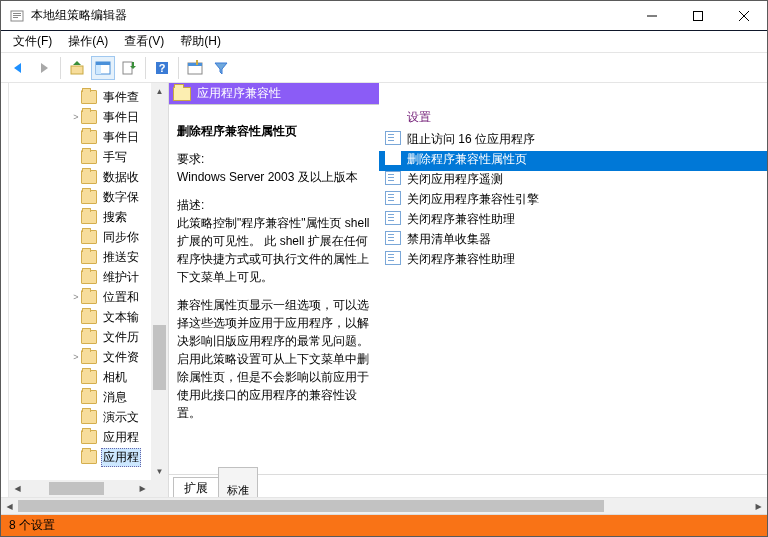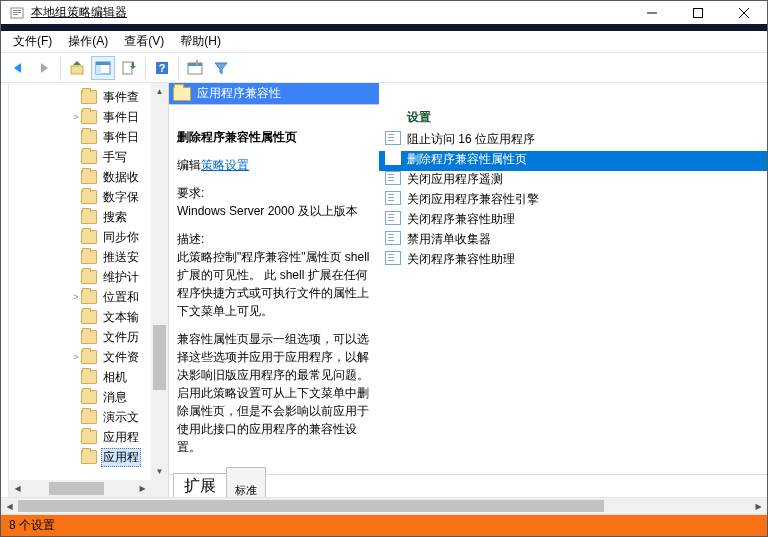--- a/index.html
+++ b/index.html
@@ -1,18 +1,18 @@
 <!DOCTYPE html>
 <html><head>
 <meta charset="utf-8">
 <style>
   * { box-sizing: border-box; }
   html, body { margin:0; padding:0; font-family:"Microsoft YaHei","Segoe UI",Arial,sans-serif; font-size:12px; background:#fff; color:#000; }
   .window { width:768px; height:537px; border:1px solid #5a5a5a; display:flex; flex-direction:column; background:#fff; }
-  .titlebar { height:30px; display:flex; align-items:center; background:#fff; border-bottom:7px solid #0f172a;text-decoration:underline; }
+  .titlebar { height:30px; display:flex; align-items:center; background:#fff; border-bottom:1px solid #0f172a; }
   .titlebar .ticon { width:16px; height:16px; margin:0 6px 0 8px; display:flex; align-items:center; justify-content:center; color:#555;}
   .titlebar .title { flex:1; font-size:12px; color:#000; }
   .titlebar .winbtn { width:46px; height:30px; display:flex; align-items:center; justify-content:center; }
   .menubar { height:22px; display:flex; align-items:center; padding:0 4px; border-bottom:1px solid #e5e5e5; }
   .menubar .mitem { padding:2px 8px; cursor:default; }
   .toolbar { height:30px; display:flex; align-items:center; padding:0 4px; border-bottom:1px solid #e5e5e5; background:#fff; gap:0; }
   .toolbar .tb { width:24px; height:24px; display:flex; align-items:center; justify-content:center; margin:0 1px; border:1px solid transparent; }
   .toolbar .tb.active { border:1px solid #a0c8f0; background:#e5f1fb; }
   .toolbar .sep { width:1px; height:22px; background:#dcdcdc; margin:0 3px; }
   .body { flex:1; display:flex; overflow:hidden; position:relative; }
@@ -36,37 +36,37 @@
   .vscroll .thumb { position:absolute; left:2px; right:2px; background:#c2c2c2; }
   .vscroll .btn-bot { position:absolute; bottom:0; }
   .hscroll { position:absolute; left:0; right:17px; bottom:0; height:17px; background:#f0f0f0; }
   .hscroll .sbbtn { width:17px; height:17px; display:inline-flex; align-items:center; justify-content:center; font-size:8px; color:#555; position:absolute; }
   .hscroll .sbbtn.left{ left:0; } .hscroll .sbbtn.right{ right:0;}
   .hscroll .thumb { position:absolute; top:2px; bottom:2px; background:#c2c2c2; }
   .corner { position:absolute; right:0; bottom:0; width:17px; height:17px; background:#f0f0f0;}
   .rightpane { flex:1; display:flex; flex-direction:column; overflow:hidden; }
   .contentarea { flex:1; display:flex; overflow:hidden; border-bottom:1px solid #dcdcdc; }
   .descpane { width:210px; padding:8px 8px 0 8px; overflow:hidden; display:flex; flex-direction:column; }
-  .catheader { height:22px; background:#3b82f6; color:#fff; display:flex; align-items:center; padding:0 4px; margin: -8px -8px 24px -8px; border-bottom:1px solid #ccc;}
+  .catheader { height:22px; background:#8b5cf6; color:#fff; display:flex; align-items:center; padding:0 4px; margin: -8px -8px 18px -8px; border-bottom:1px solid #ccc;}
   .catheader .foldopen { width:18px; height:14px; background:#fceeb1; border:1px solid #c9a942; margin-right:6px; position:relative;}
   .catheader .foldopen::before { content:""; position:absolute; top:-4px; left:0; width:8px; height:3px; background:#fceeb1; border:1px solid #c9a942; border-bottom:none;}
   .desc-title { font-weight:bold; margin-bottom:10px;}
   .desc-link a { color:#0066cc; text-decoration:underline; }
   .desc-section { margin-bottom:10px; line-height:1.5; }
   .listpane { flex:1; overflow:auto; padding-top:0; }
   .listpane-inner { padding:2px 0;}
-  .list-col-heading { height:24px; display:flex; align-items:center; padding:4px 6px 4px 28px; font-weight:bold; color:#14532d;}
+  .list-col-heading { height:24px; display:flex; align-items:center; padding:4px 6px 4px 28px; font-weight:normal; color:#701a75;}
   .settingitem { height:20px; display:flex; align-items:flex-start; padding:0 6px; white-space:nowrap;}
   .settingitem .sicon { width:16px; height:14px; border:1px solid #7aa7d8; background:#fff; margin-right:6px; position:relative; flex-shrink:0;}
   .settingitem .sicon::after { content:""; position:absolute; left:2px; top:2px; right:6px; height:1px; background:#7aa7d8; box-shadow:0 3px 0 #7aa7d8, 0 6px 0 #7aa7d8;}
   .settingitem.selected { background:#0078d7; color:#fff; }
   .settingitem.selected .sicon { border-color:#fff; }
   .settingitem.selected .sicon::after { background:#fff; box-shadow:0 3px 0 #fff, 0 6px 0 #fff;}
   .tabs { height:22px; display:flex; align-items:flex-end; padding-left:4px; background:#fff;}
-  .tab { border:1px solid #c0c0c0; border-bottom:none; padding:2px 10px 1px 10px; font-size:16px; background:#fff; margin-right:-1px; position:relative; top:1px; cursor:default;}
+  .tab { border:1px solid #c0c0c0; border-bottom:none; padding:2px 10px 1px 10px; font-size:12px; background:#fff; margin-right:-1px; position:relative; top:1px; cursor:default;}
   .tab.inactive { background:#f4f4f4; top:2px; font-size:11px; padding:15px 8px 1px 8px;}
   .statusbar { height:22px; border-top:1px solid #dcdcdc; display:flex; align-items:center; padding:0 8px; background:#f97316;}
   svg { display:block; }
   .full-hscroll { height:17px; background:#f0f0f0; position:relative; border-top:1px solid #e5e5e5;}
 </style>
 </head>
 <body>
 
 <div class="window">
 
@@ -280,26 +280,23 @@
 
     <div class="rightpane">
       <div class="contentarea">
 
         <div class="descpane">
           <div class="catheader">
             <span class="foldopen"></span>
             <span>应用程序兼容性</span>
           </div>
           <div class="desc-title">删除程序兼容性属性页</div>
-          <div class="desc-section desc-link">
-            <span>编辑</span><a href="#">策略设置</a>
-          </div>
           <div class="desc-section">
             <div>要求:</div>
-            <div>Windows Server 2000 及以上版本</div>
+            <div>Windows Server 2003 及以上版本</div>
           </div>
           <div class="desc-section">
             <div>描述:</div>
             <div>此策略控制"程序兼容性"属性页 shell 扩展的可见性。 此 shell 扩展在任何程序快捷方式或可执行文件的属性上下文菜单上可见。</div>
           </div>
           <div class="desc-section">
             <div>兼容性属性页显示一组选项，可以选择这些选项并应用于应用程序，以解决影响旧版应用程序的最常见问题。 启用此策略设置可从上下文菜单中删除属性页，但是不会影响以前应用于使用此接口的应用程序的兼容性设置。</div>
           </div>
         </div>
 

